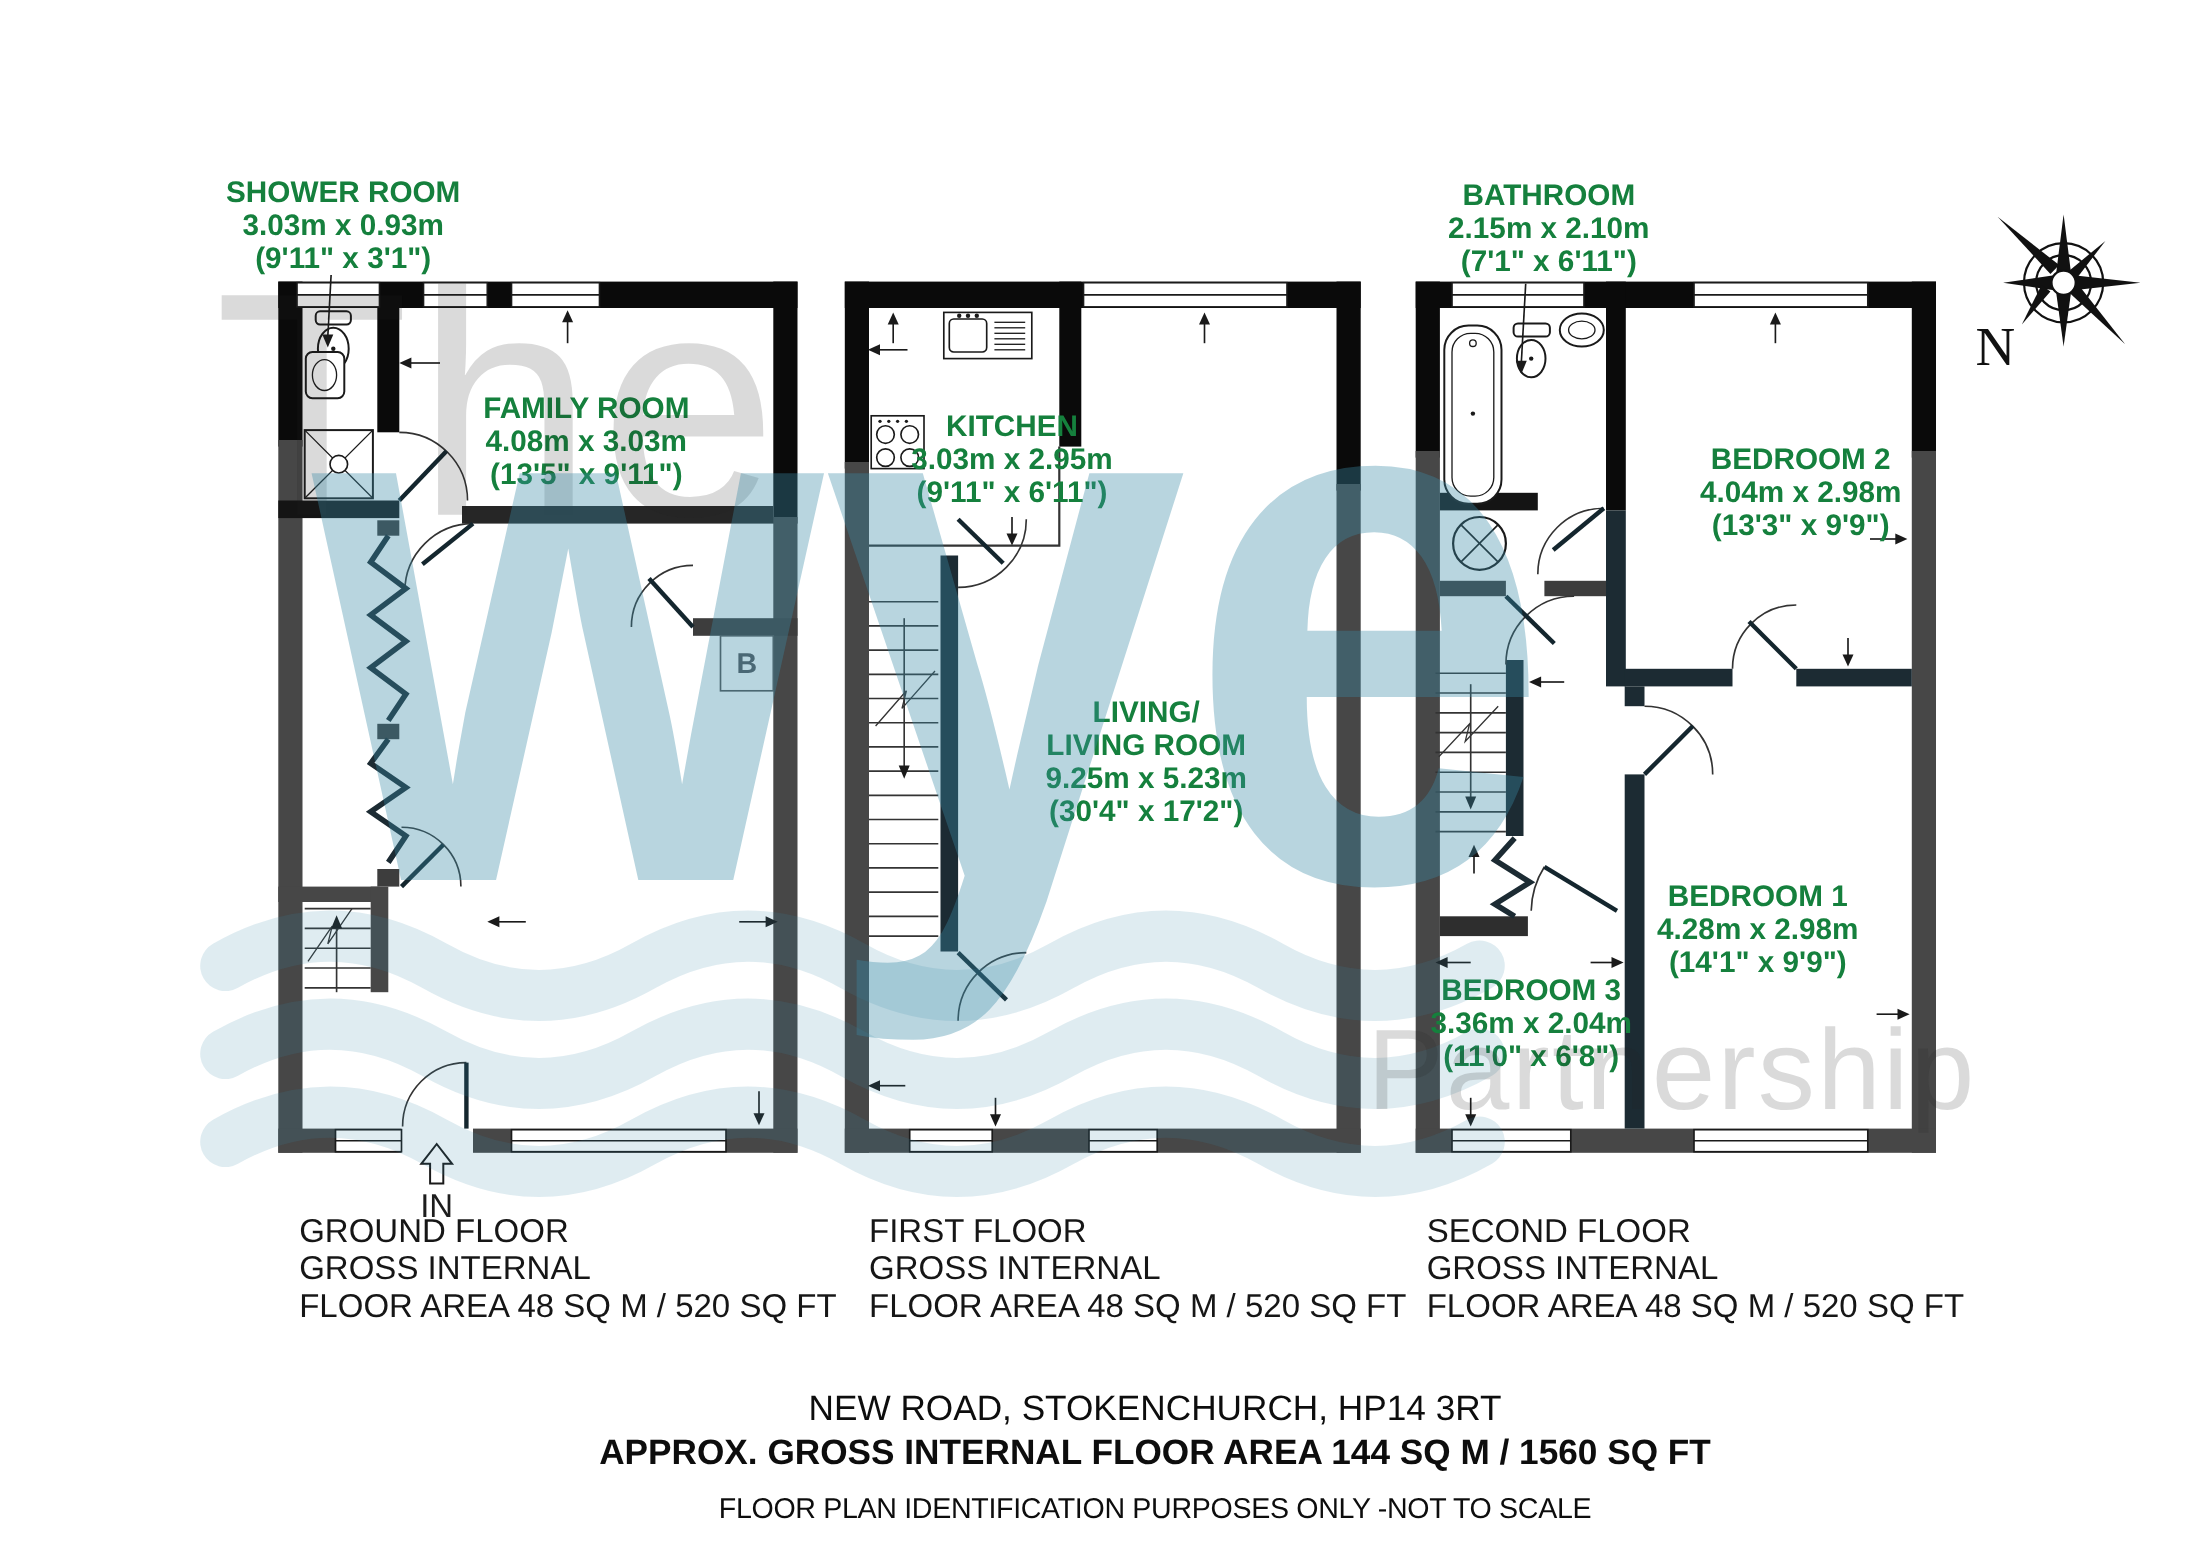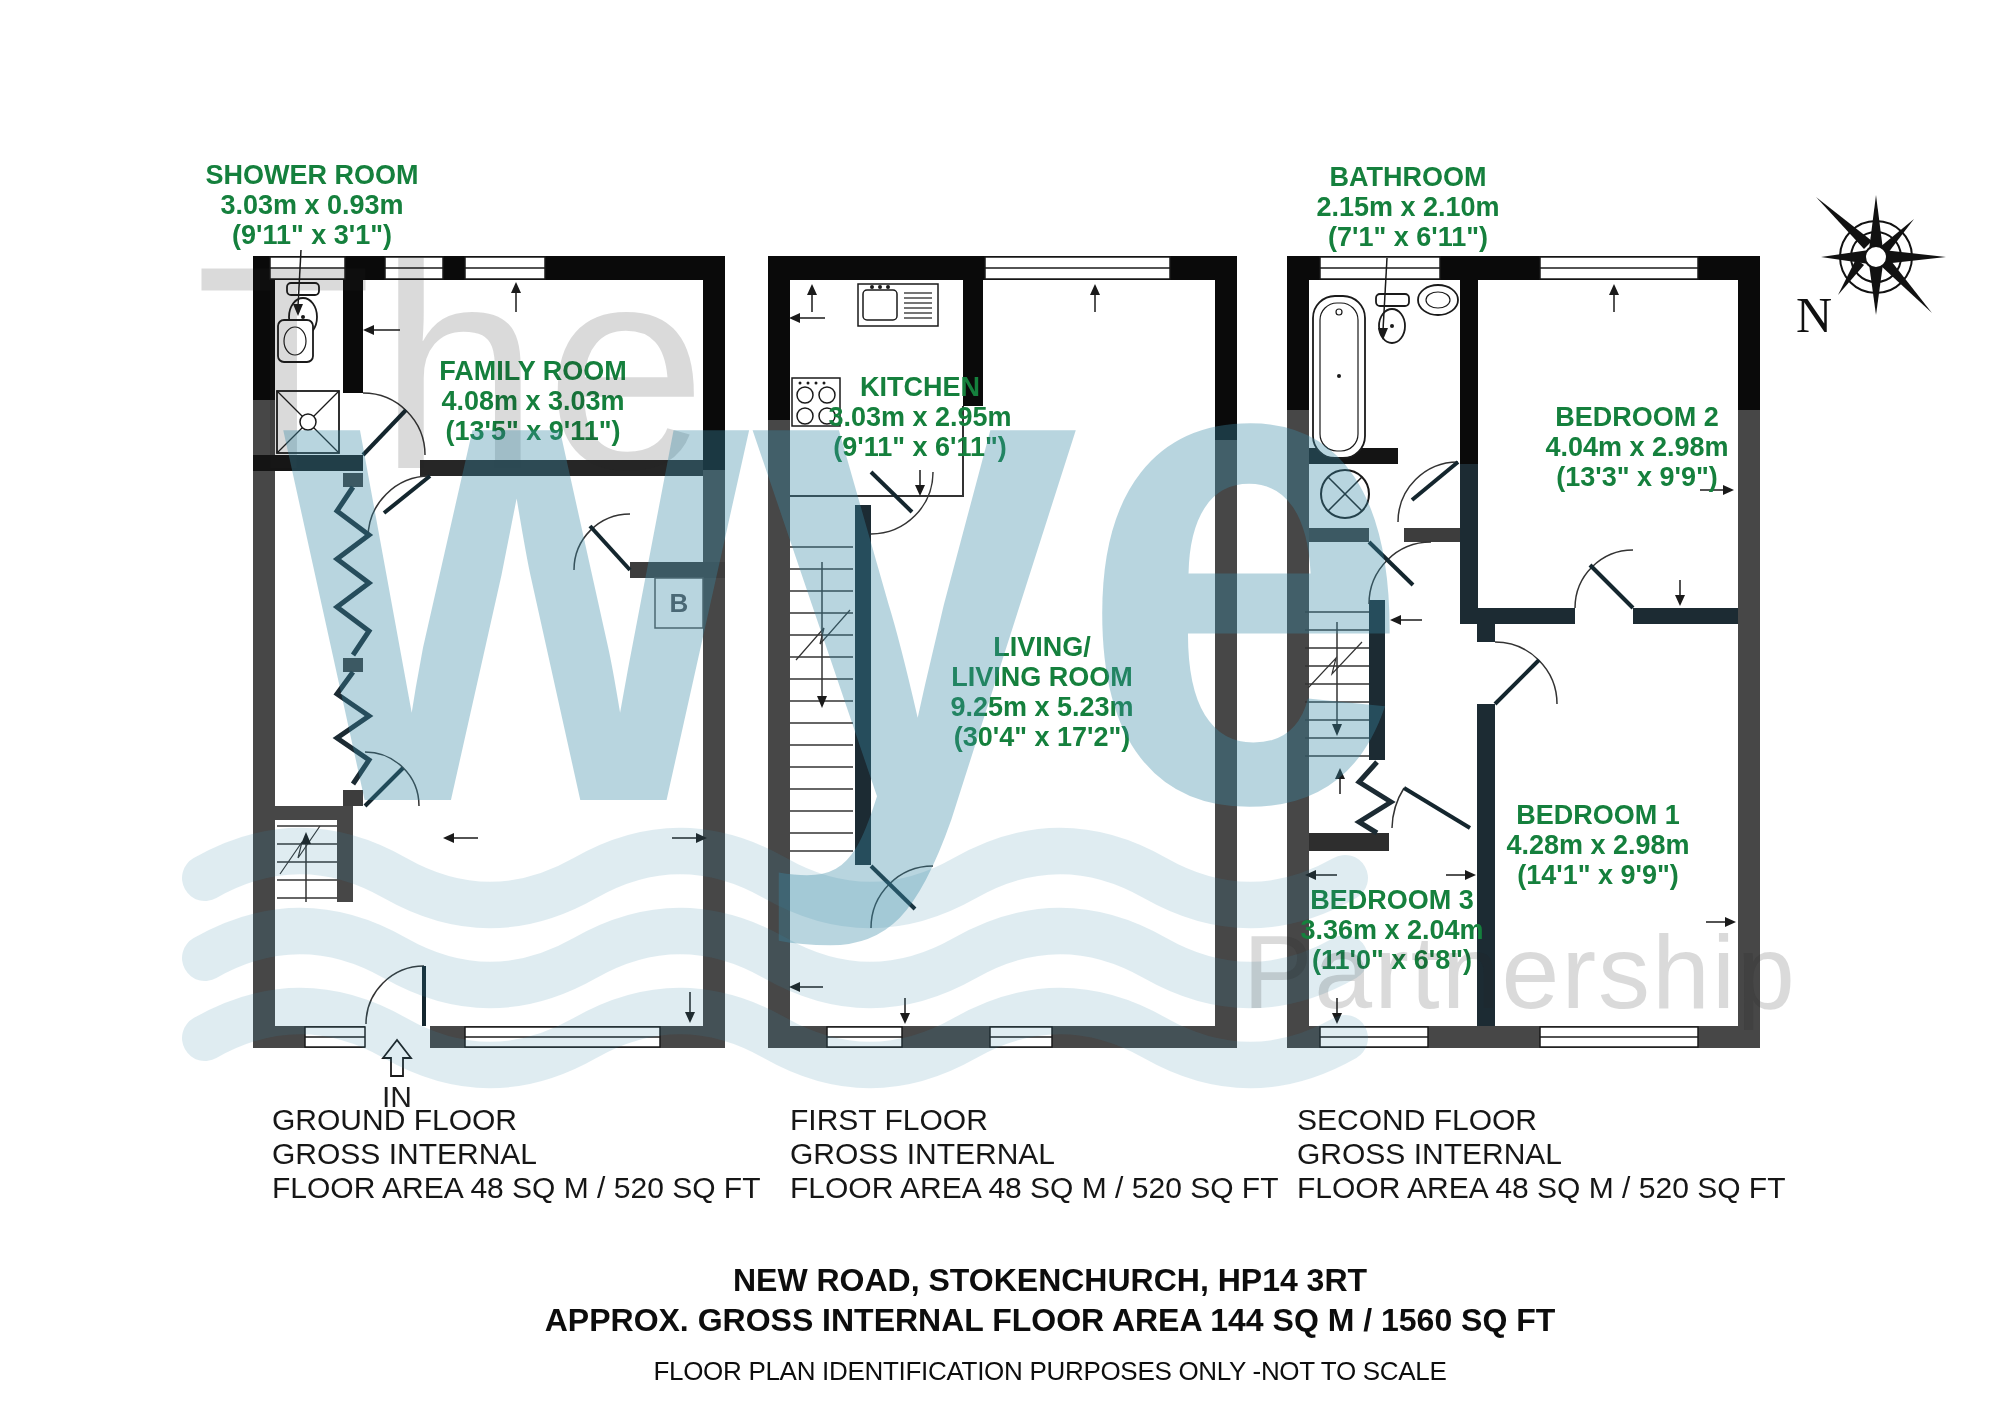--- a/index.html
+++ b/index.html
@@ -7,21 +7,21 @@
           font-family:"Liberation Sans",sans-serif;}
   .layer{position:absolute;left:0;top:0;width:2000px;height:1413px;}
   svg{display:block;}
   .nopointer{pointer-events:none;}
   .room-label{position:absolute;transform:translateX(-50%);text-align:center;
               font-weight:bold;font-size:27px;line-height:30px;color:#15803d;white-space:nowrap;}
   .room-label span{display:block;}
   .caption{position:absolute;font-size:30px;line-height:34px;color:#161616;white-space:nowrap;}
   .caption span{display:block;}
   .footer-line{position:absolute;transform:translateX(-50%);white-space:nowrap;color:#0d0d0d;}
-  .addr{font-weight:bold;font-size:32px;}
+  .addr{font-weight:normal;font-size:32px;}
   .area{font-weight:bold;font-size:32px;}
   .disc{font-size:26px;letter-spacing:-0.3px;}
   .tiny-label{position:absolute;transform:translateX(-50%);white-space:nowrap;}
   .b-label{font-weight:bold;font-size:26px;color:#54555a;}
   .in-label{font-size:30px;color:#1d1d1d;}
 </style>
 </head>
 <body>
 
 <div class="canvas">

